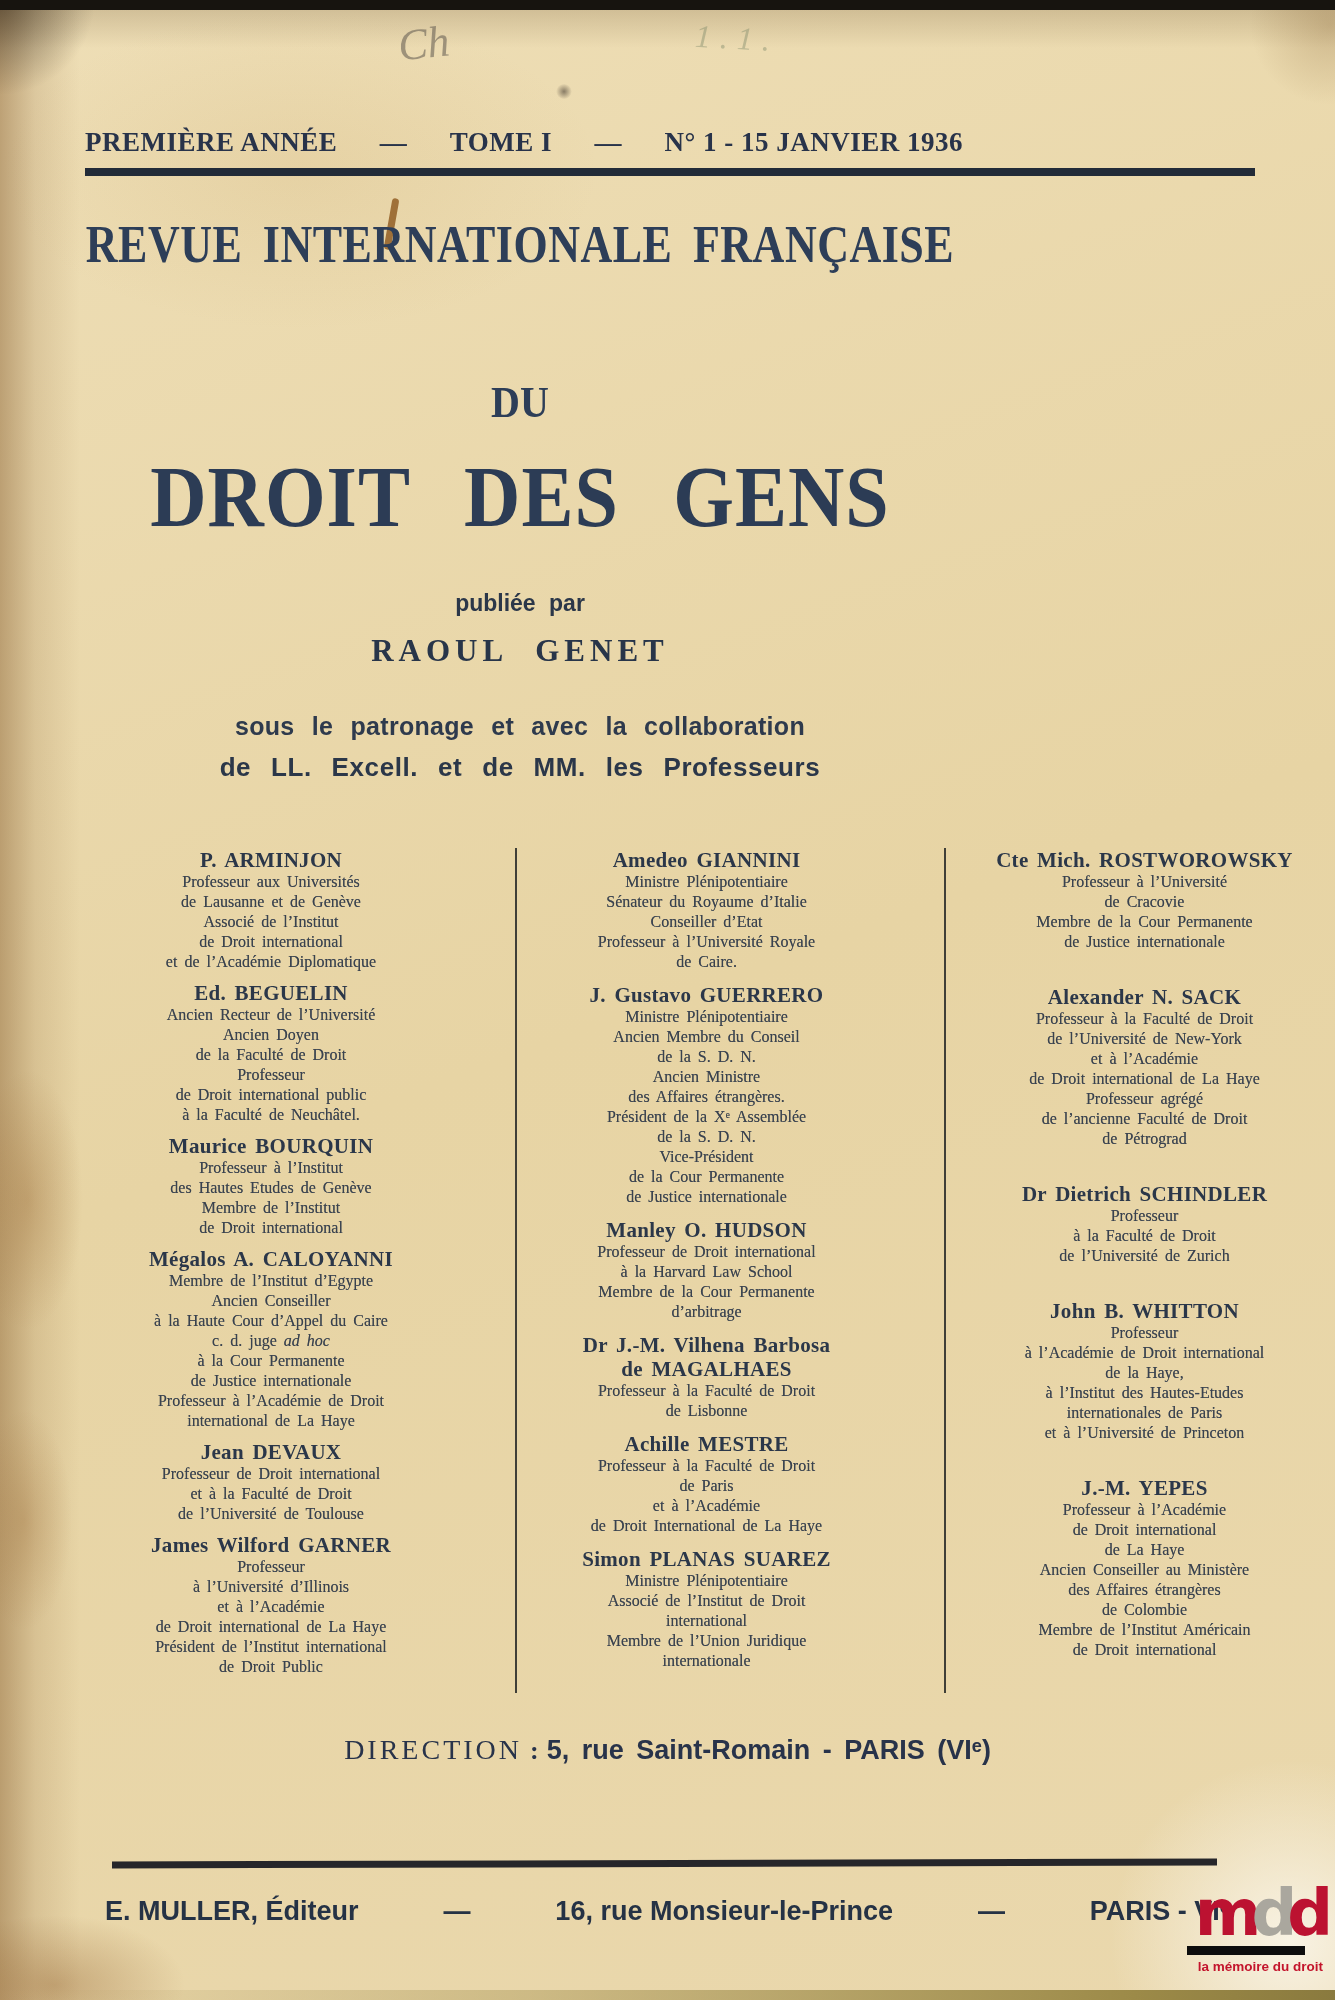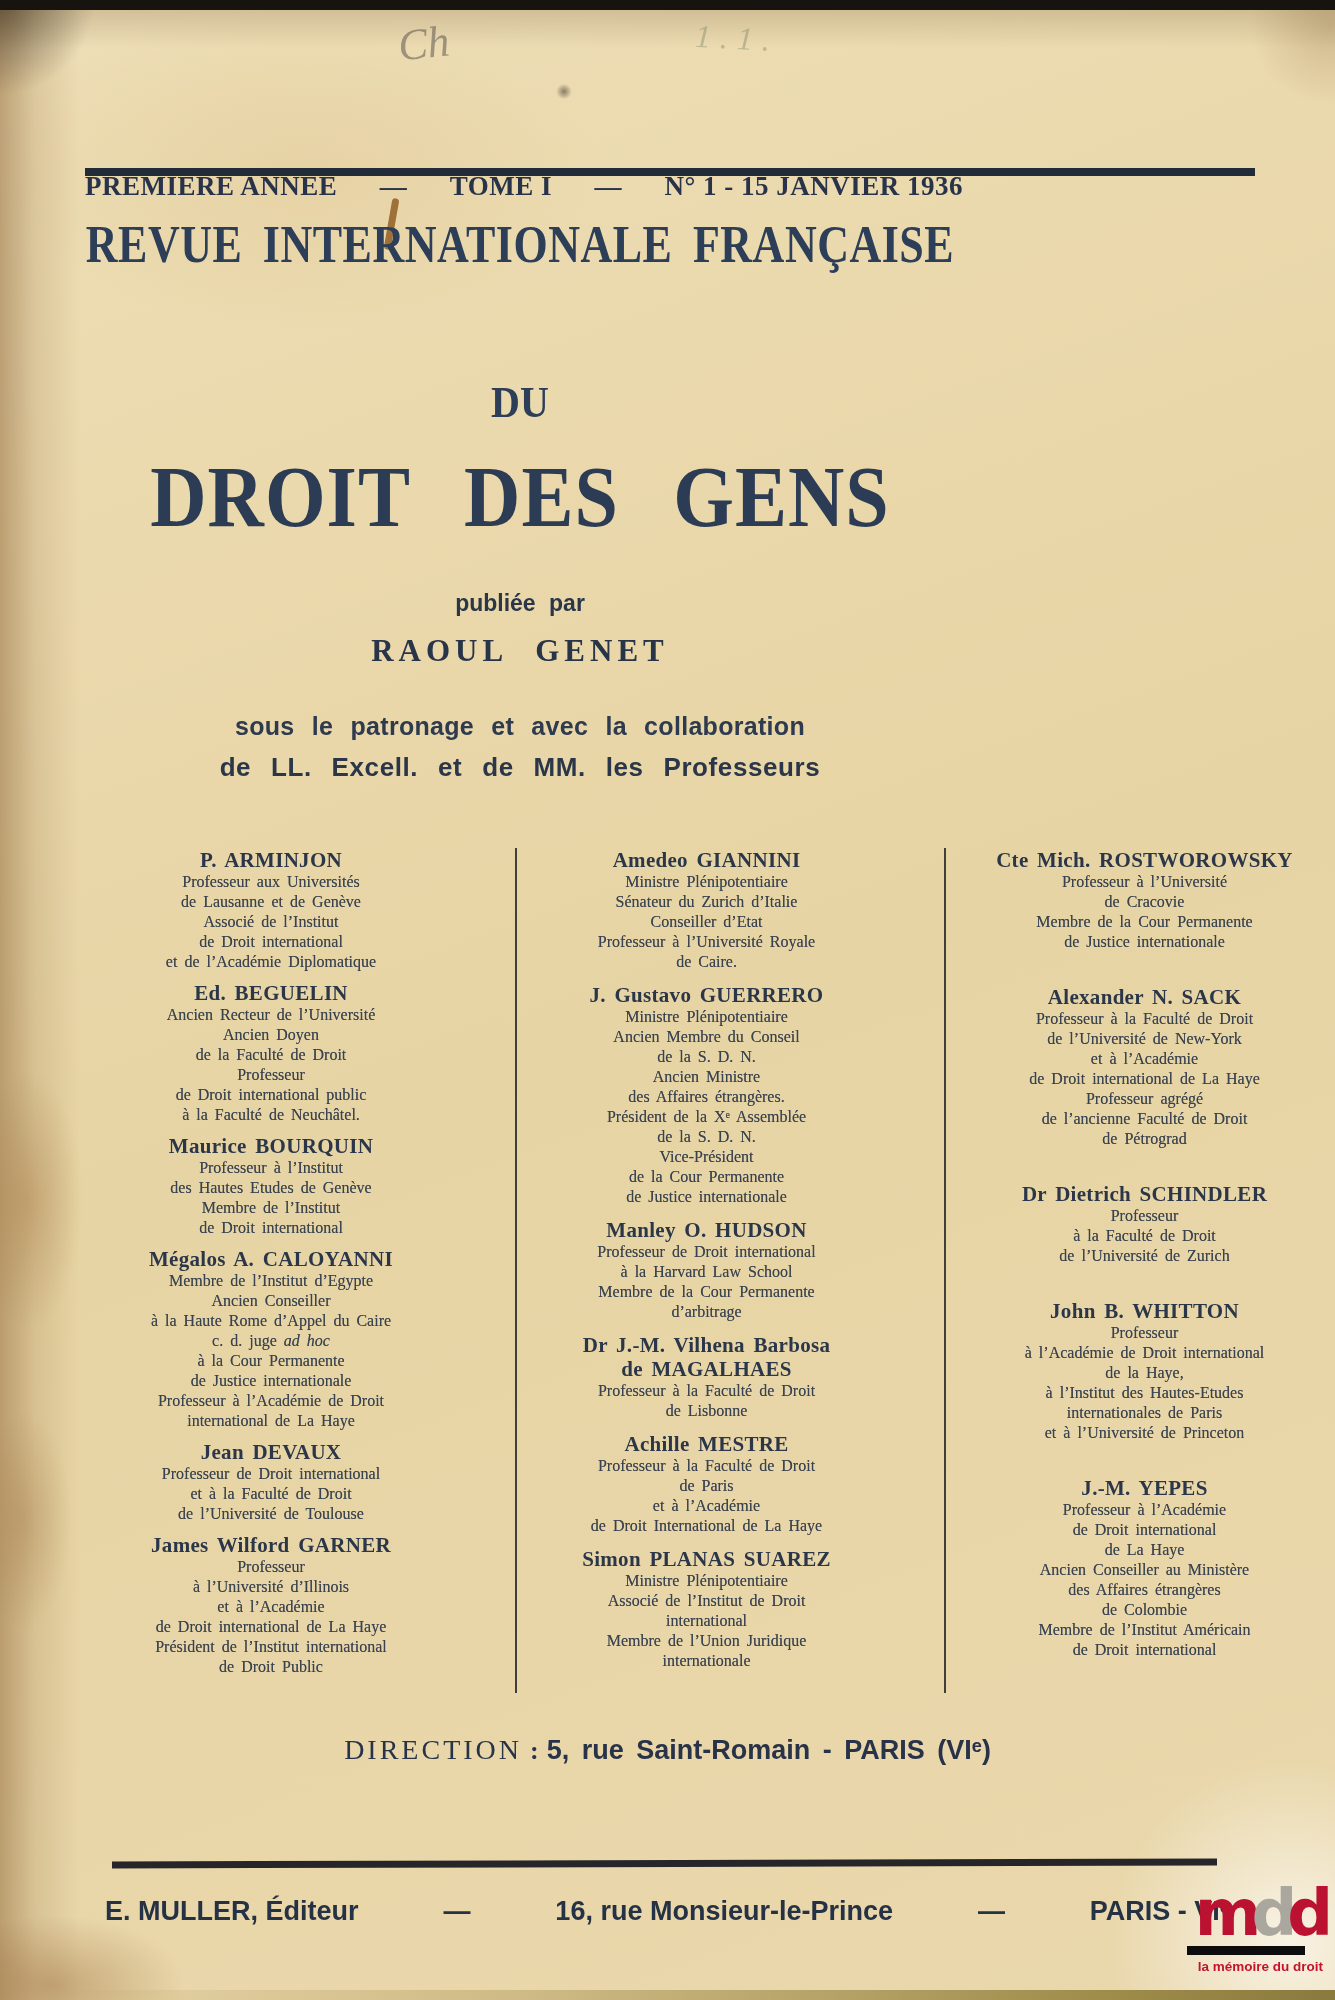--- a/index.html
+++ b/index.html
@@ -24,21 +24,21 @@
   .abs { position: absolute; }
 
   .top-strip { top: 0; left: 0; width: 100%; height: 10px; background: #17140f; }
   .bottom-strip { bottom: 0; left: 0; width: 100%; height: 10px;
     background: linear-gradient(90deg, rgba(160,140,80,0) 0%, rgba(170,150,85,.45) 40%, #9c8a48 85%, #8a7a3e 100%); }
 
   
   .masthead { top: 127px; left: 85px; width: 878px;
     display: flex; justify-content: space-between; align-items: baseline;
     font-weight: bold; font-size: 27px; letter-spacing: .5px; color: #28334a;
-    font-family: "Liberation Serif", "DejaVu Serif", serif; margin-top: 44px; }
+    font-family: "Liberation Serif", "DejaVu Serif", serif; }
   .rule-1 { top: 168px; left: 85px; width: 1170px; height: 8px; background: #222b38; }
 
   
   .title-block { top: 0; left: 0; width: 1040px; height: 830px; }
   .title-block > div { position: absolute; width: 100%; text-align: center; }
   .t1 { top: 214px; font-weight: bold; font-size: 44px; letter-spacing: .5px; word-spacing: 9px;
         color: #2d3e58; transform: scaleY(1.2); transform-origin: top center; }
   .t2 { top: 376px; font-weight: bold; font-size: 40px; color: #2d3e58;
         transform: scaleY(1.1); transform-origin: top center; }
   .t3 { top: 446px; font-weight: bold; font-size: 78px; letter-spacing: 1px; word-spacing: 34px;
@@ -161,21 +161,21 @@
           <div class="detail-line">Membre de l’Institut</div>
           <div class="detail-line">de Droit international</div>
         </div>
   </div>
 
   <div class="entry">
     <div class="entry-name">Mégalos A. CALOYANNI</div>
     <div class="entry-details">
           <div class="detail-line">Membre de l’Institut d’Egypte</div>
           <div class="detail-line">Ancien Conseiller</div>
-          <div class="detail-line">à la Haute Rome d’Appel du Caire</div>
+          <div class="detail-line">à la Haute Cour d’Appel du Caire</div>
           <div class="detail-line">c. d. juge <em>ad hoc</em></div>
           <div class="detail-line">à la Cour Permanente</div>
           <div class="detail-line">de Justice internationale</div>
           <div class="detail-line">Professeur à l’Académie de Droit</div>
           <div class="detail-line">international de La Haye</div>
         </div>
   </div>
 
   <div class="entry">
     <div class="entry-name">Jean DEVAUX</div>
@@ -196,21 +196,21 @@
           <div class="detail-line">Président de l’Institut international</div>
           <div class="detail-line">de Droit Public</div>
         </div>
   </div>
 </div>
     <div class="column col-2">
   <div class="entry">
     <div class="entry-name">Amedeo GIANNINI</div>
     <div class="entry-details">
           <div class="detail-line">Ministre Plénipotentiaire</div>
-          <div class="detail-line">Sénateur du Zurich d’Italie</div>
+          <div class="detail-line">Sénateur du Royaume d’Italie</div>
           <div class="detail-line">Conseiller d’Etat</div>
           <div class="detail-line">Professeur à l’Université Royale</div>
           <div class="detail-line">de Caire.</div>
         </div>
   </div>
 
   <div class="entry">
     <div class="entry-name">J. Gustavo GUERRERO</div>
     <div class="entry-details">
           <div class="detail-line">Ministre Plénipotentiaire</div>

